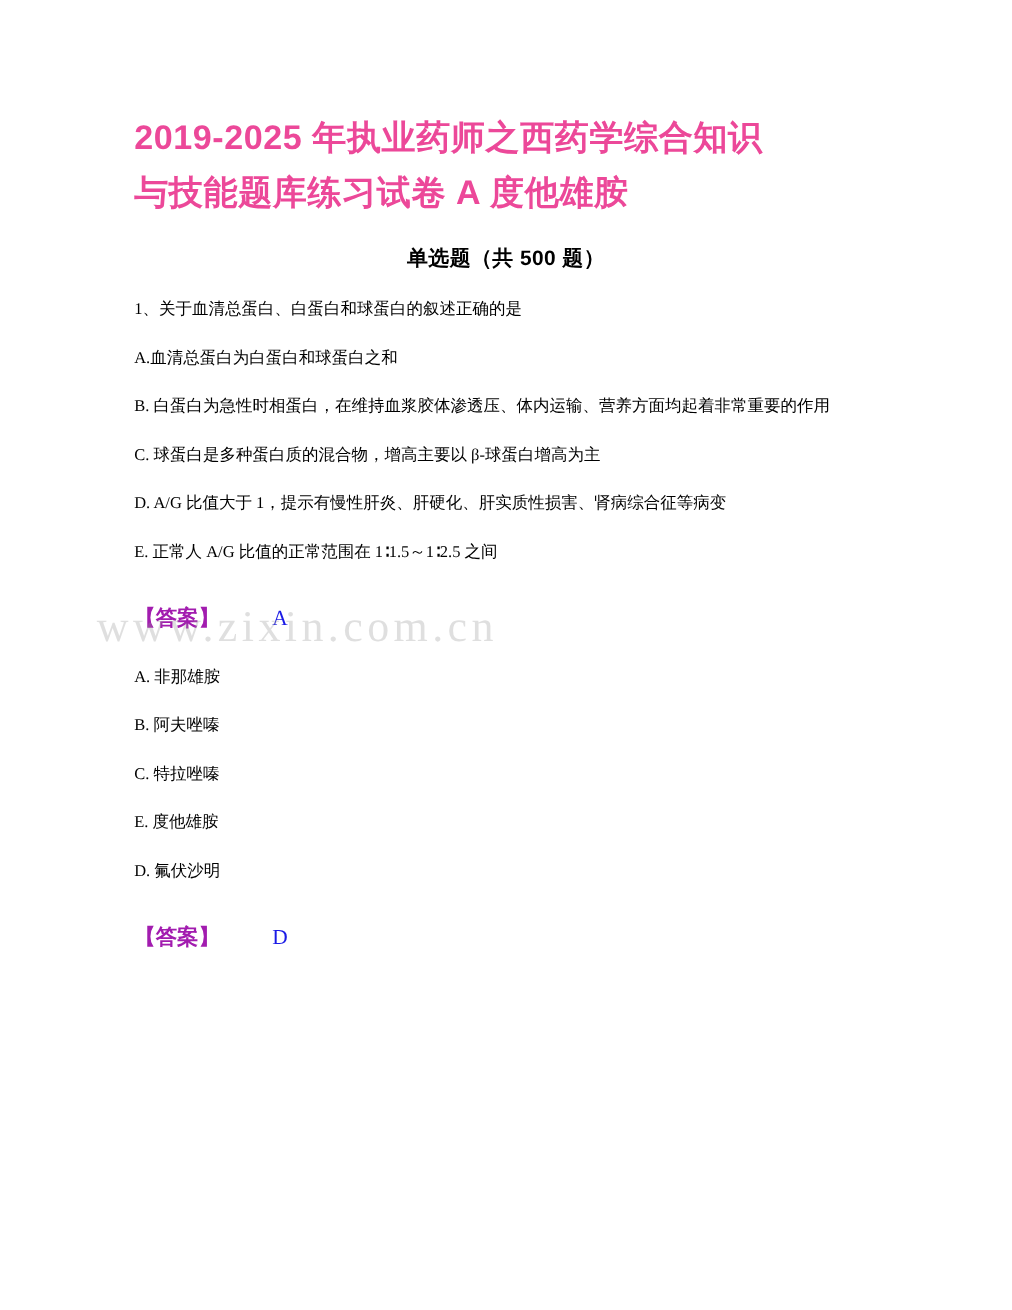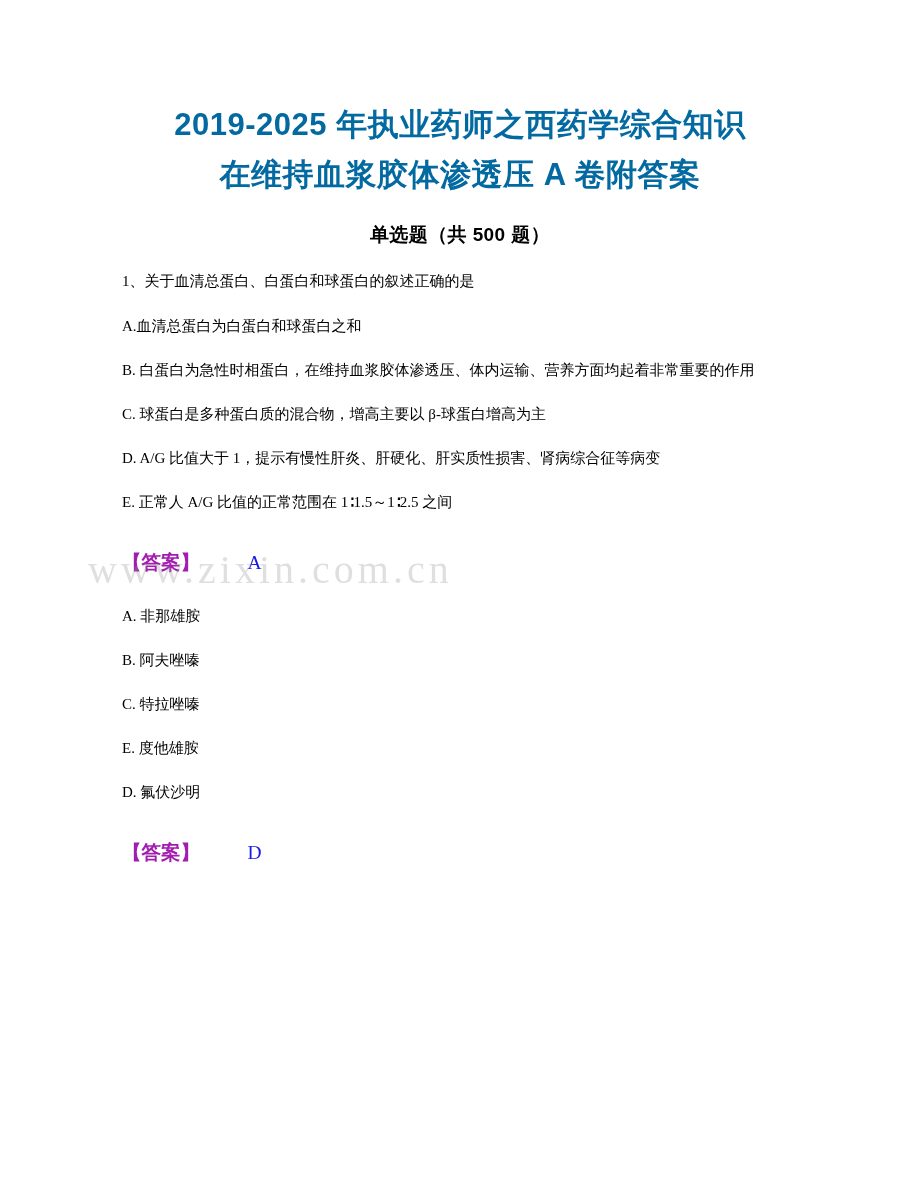--- a/index.html
+++ b/index.html
@@ -20,22 +20,21 @@
     width: 920px;
     height: 1191px;
     box-sizing: border-box;
     padding: 100px 122px 0 122px;
   }
   .doc-title {
     font-family: "Liberation Sans", sans-serif;
     font-weight: bold;
     font-size: 31px;
     line-height: 50px;
-    text-align: center;
-    color: #0369a1;
+    color: #ec4899;
     letter-spacing: 0.5px;
     margin: 0 0 10px 0;
   }
   .section-title {
     font-family: "Liberation Sans", sans-serif;
     font-weight: bold;
     font-size: 19px;
     text-align: center;
     margin: 22px 0 18px 0;
     letter-spacing: 0.4px;
@@ -87,21 +86,21 @@
     white-space: nowrap;
   }
 </style>
 </head>
 <body>
 
 <div class="page">
 
   <div class="doc-title">
     <div>2019-2025 年执业药师之西药学综合知识</div>
-    <div>在维持血浆胶体渗透压 A 卷附答案</div>
+    <div>与技能题库练习试卷 A 度他雄胺</div>
   </div>
 
   <div class="section-title">单选题（共 500 题）</div>
 
   <div>
     <div class="q-line q-stem">1、关于血清总蛋白、白蛋白和球蛋白的叙述正确的是</div>
     <div class="q-line">A.血清总蛋白为白蛋白和球蛋白之和</div>
     <div class="q-line">B. 白蛋白为急性时相蛋白，在维持血浆胶体渗透压、体内运输、营养方面均起着非常重要的作用</div>
     <div class="q-line">C. 球蛋白是多种蛋白质的混合物，增高主要以 β-球蛋白增高为主</div>
     <div class="q-line">D. A/G 比值大于 1，提示有慢性肝炎、肝硬化、肝实质性损害、肾病综合征等病变</div>

